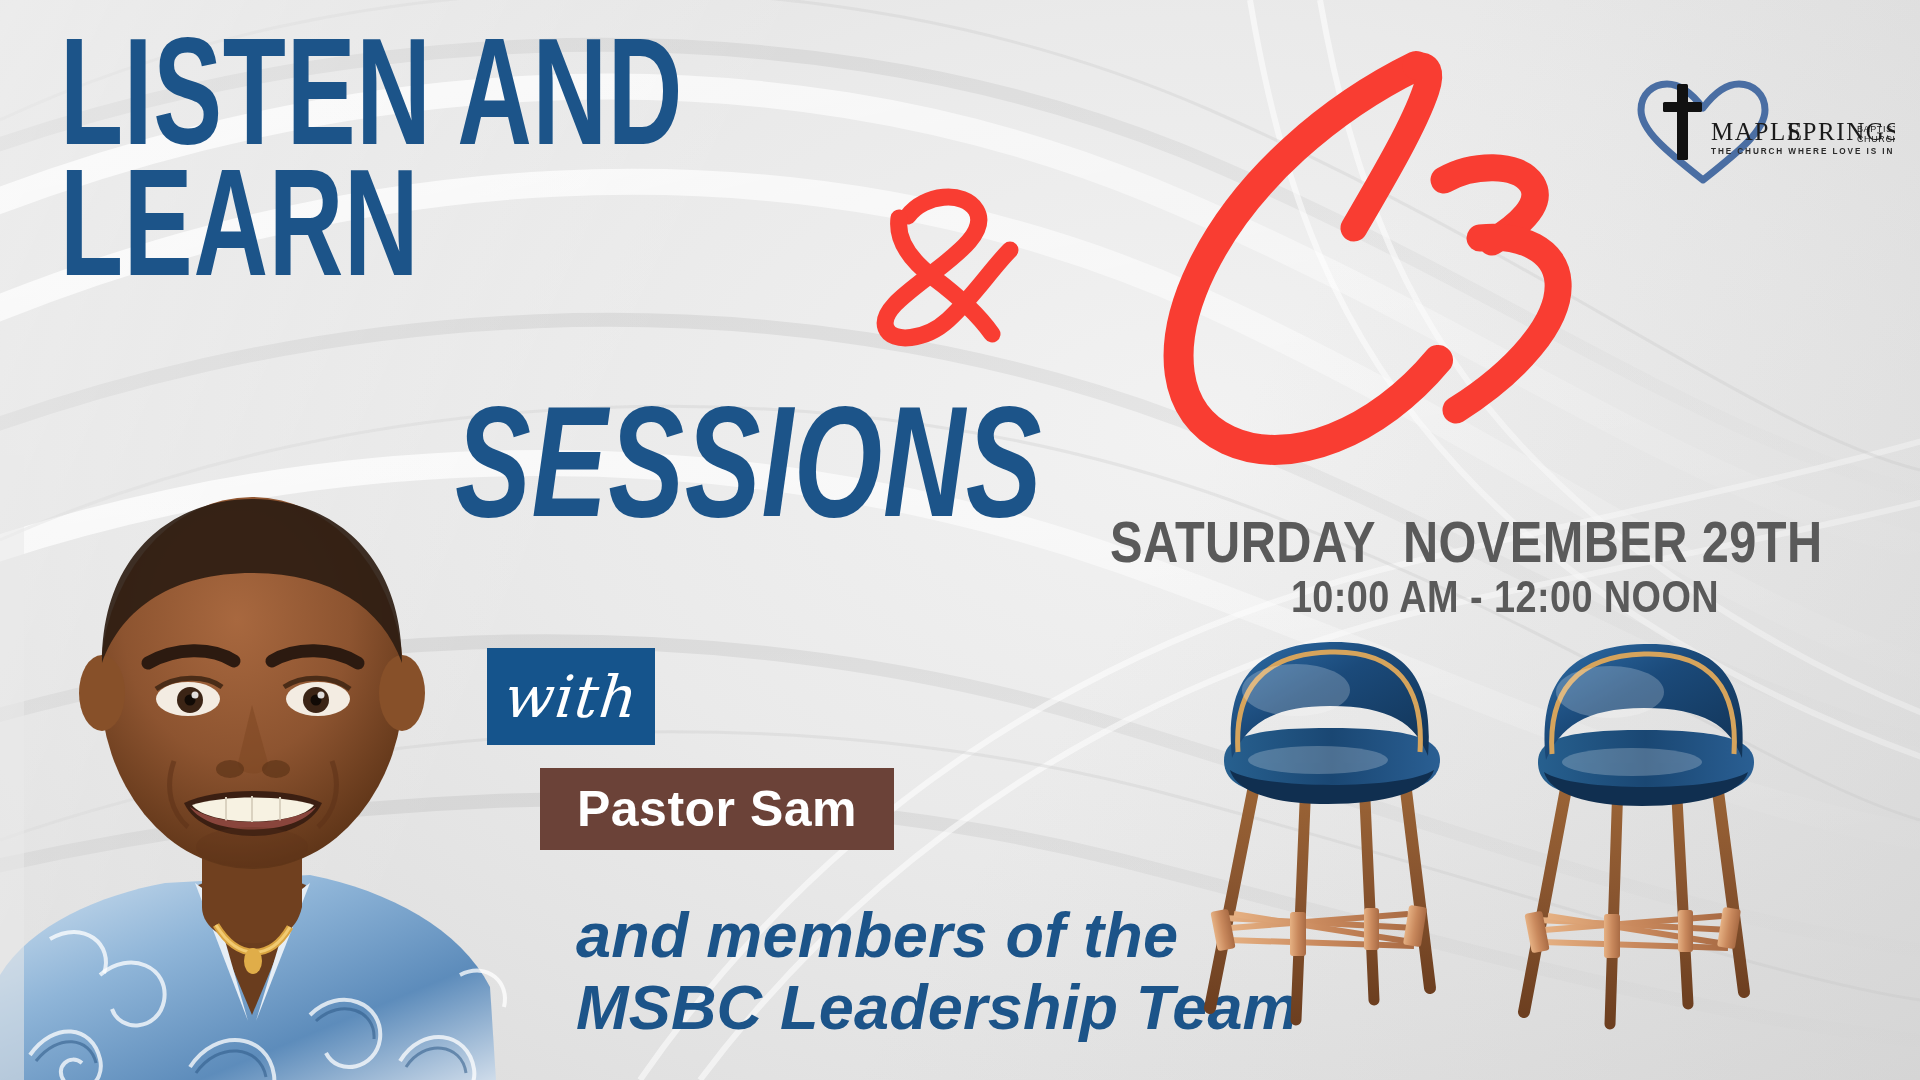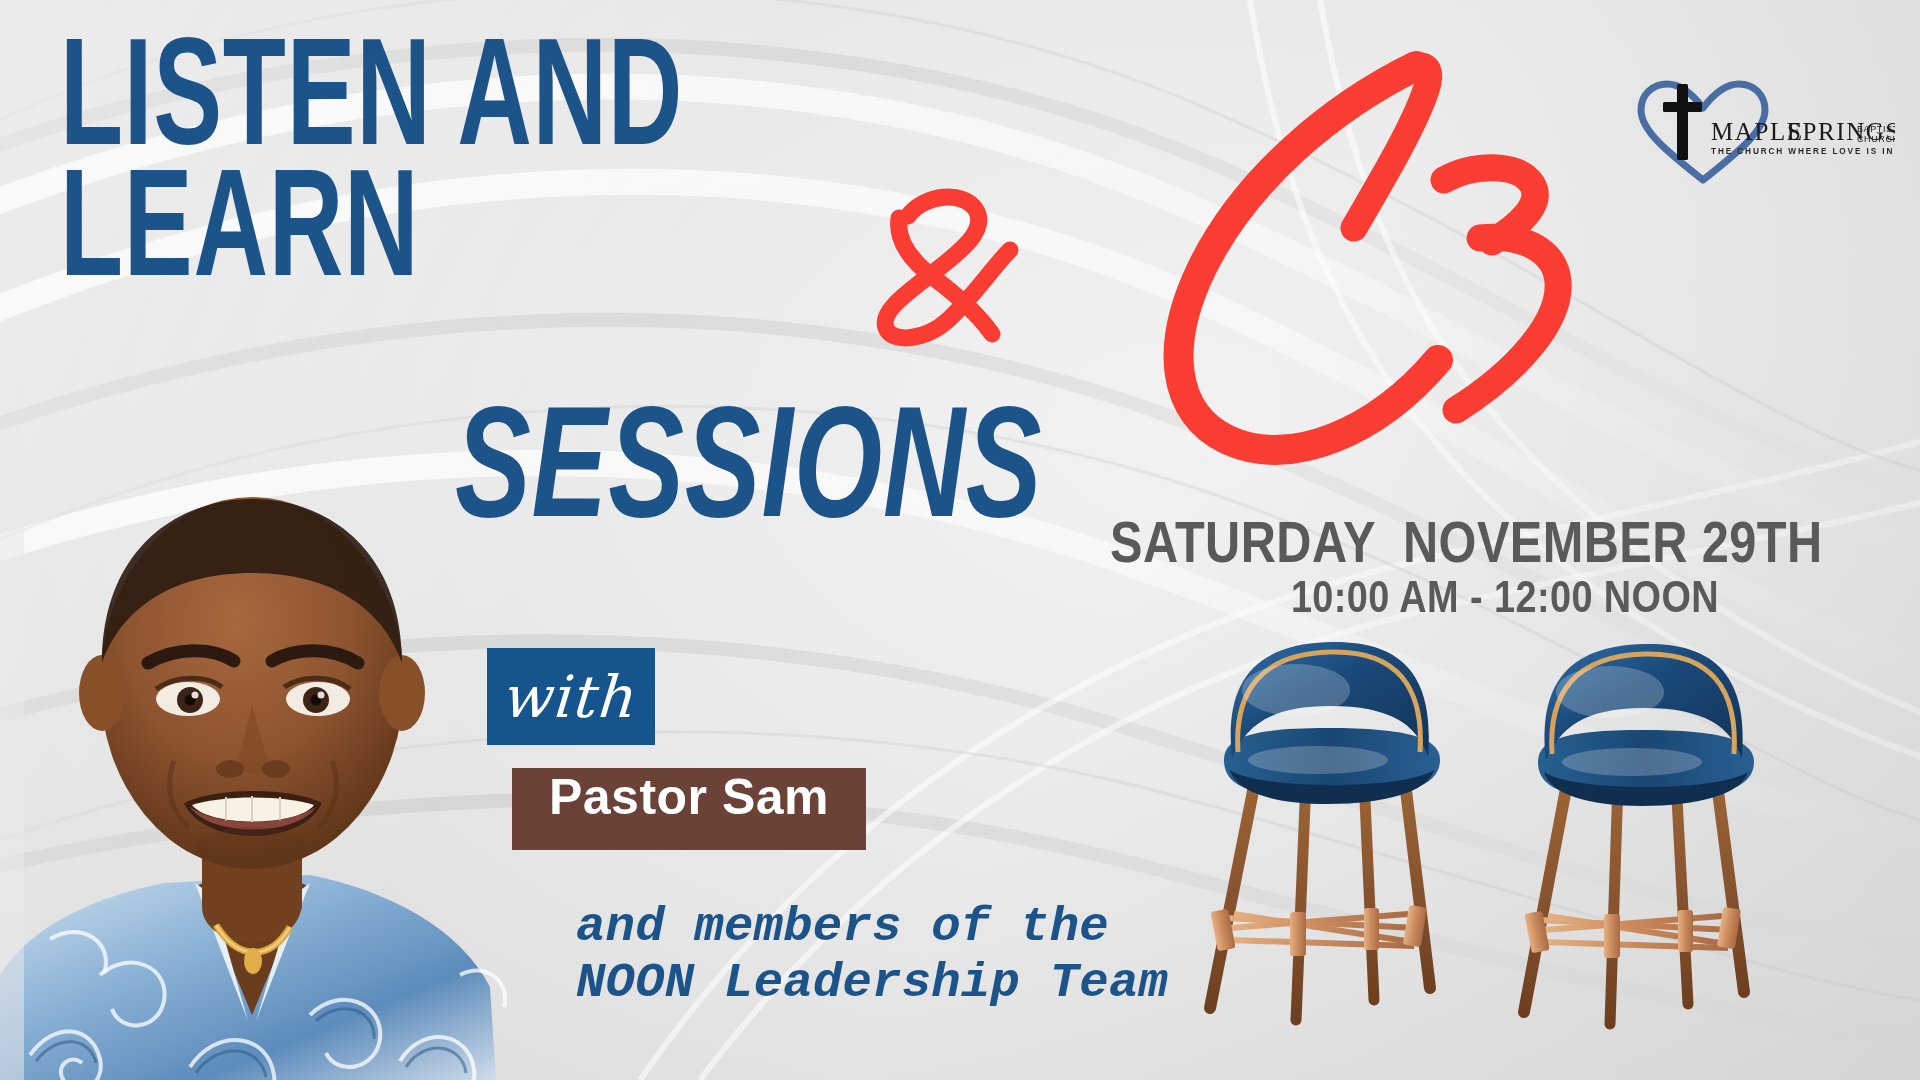--- a/index.html
+++ b/index.html
@@ -65,32 +65,32 @@
   .with-badge{
     position:absolute; left:487px; top:648px; width:168px; height:97px;
     background:#15548c; display:flex; align-items:center; justify-content:center;
   }
   .with-badge span{
     color:#fff; font-size:58px; font-style:italic; font-weight:400;
     font-family:"DejaVu Serif", serif; letter-spacing:1px;
     transform:skewX(-6deg);
   }
   .sam-badge{
-    position:absolute; left:512px; top:768px; width:354px; height:82px;
-    background:#6b4238; display:flex; justify-content:center;
+    position:absolute; left:540px; top:768px; width:354px; height:82px;
+    background:#6b4238; display:flex; align-items:center; justify-content:center;
   }
   .sam-badge span{
     color:#fff; font-size:50px; font-weight:700; letter-spacing:.5px;
   }
 
   
   .closing{
     position:absolute; left:576px; top:900px;
     color:#1c5489; font-weight:700; font-style:italic;
-    font-size:49px; line-height:1.14; letter-spacing:.2px; white-space:pre;font-family:Liberation Mono, monospace;
+    font-size:63px; line-height:1.14; letter-spacing:.2px; white-space:pre;
   }
 
   
   .pastor{ position:absolute; left:-10px; top:455px; width:610px; height:625px; }
   .pastor svg{ width:100%; height:100%; display:block; }
 
   
   .stools{ position:absolute; left:1178px; top:628px; width:640px; height:452px; }
   .stools svg{ width:100%; height:100%; display:block; }
 
@@ -171,21 +171,21 @@
   <div class="time-line">10:00 AM - 12:00 NOON</div>
 
   <div class="with-badge">
     <span>with</span>
   </div>
 
   <div class="sam-badge">
     <span>Pastor Sam</span>
   </div>
 
-  <div class="closing"><span>and members of the</span><br><span>NOON Leadership Team</span></div>
+  <div class="closing"><span>and members of the</span><br><span>MSBC Leadership Team</span></div>
 
   <div class="pastor">
     <svg viewBox="0 0 610 625">
       <defs>
         <radialGradient id="skin" cx="45%" cy="33%" r="68%">
           <stop offset="0" stop-color="#a8683f"></stop>
           <stop offset="55%" stop-color="#8d5430"></stop>
           <stop offset="100%" stop-color="#5f3518"></stop>
         </radialGradient>
         <linearGradient id="shirtG" x1="0" y1="0" x2="1" y2="1">

